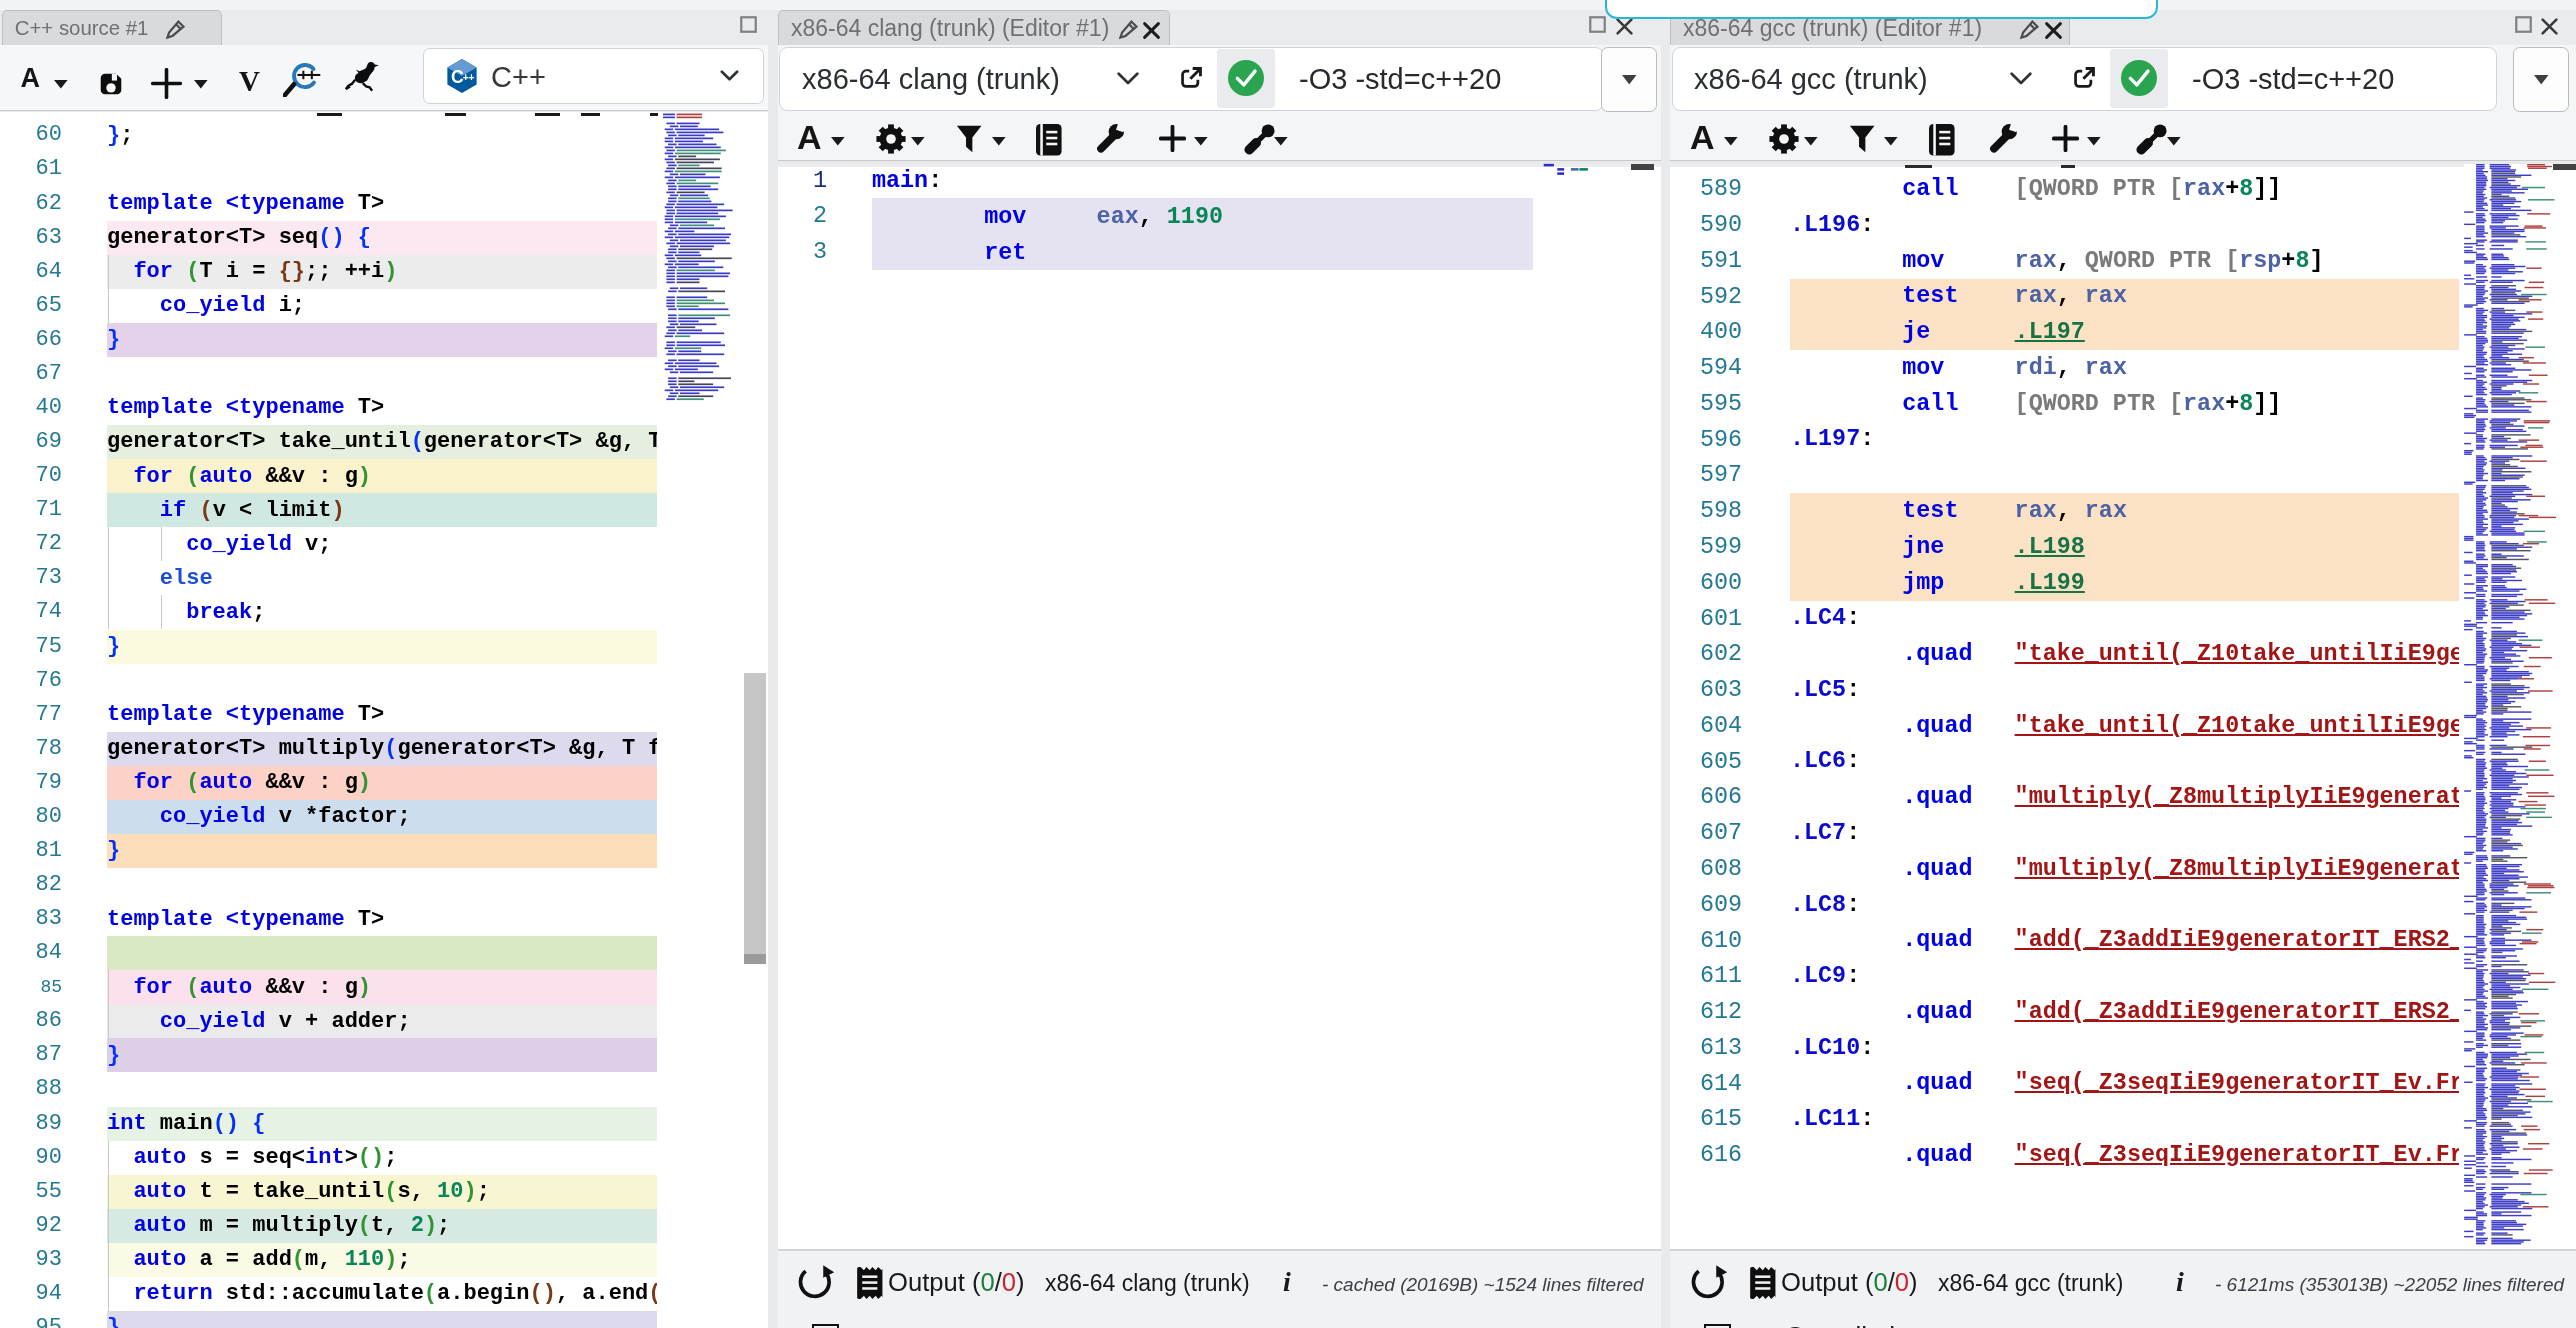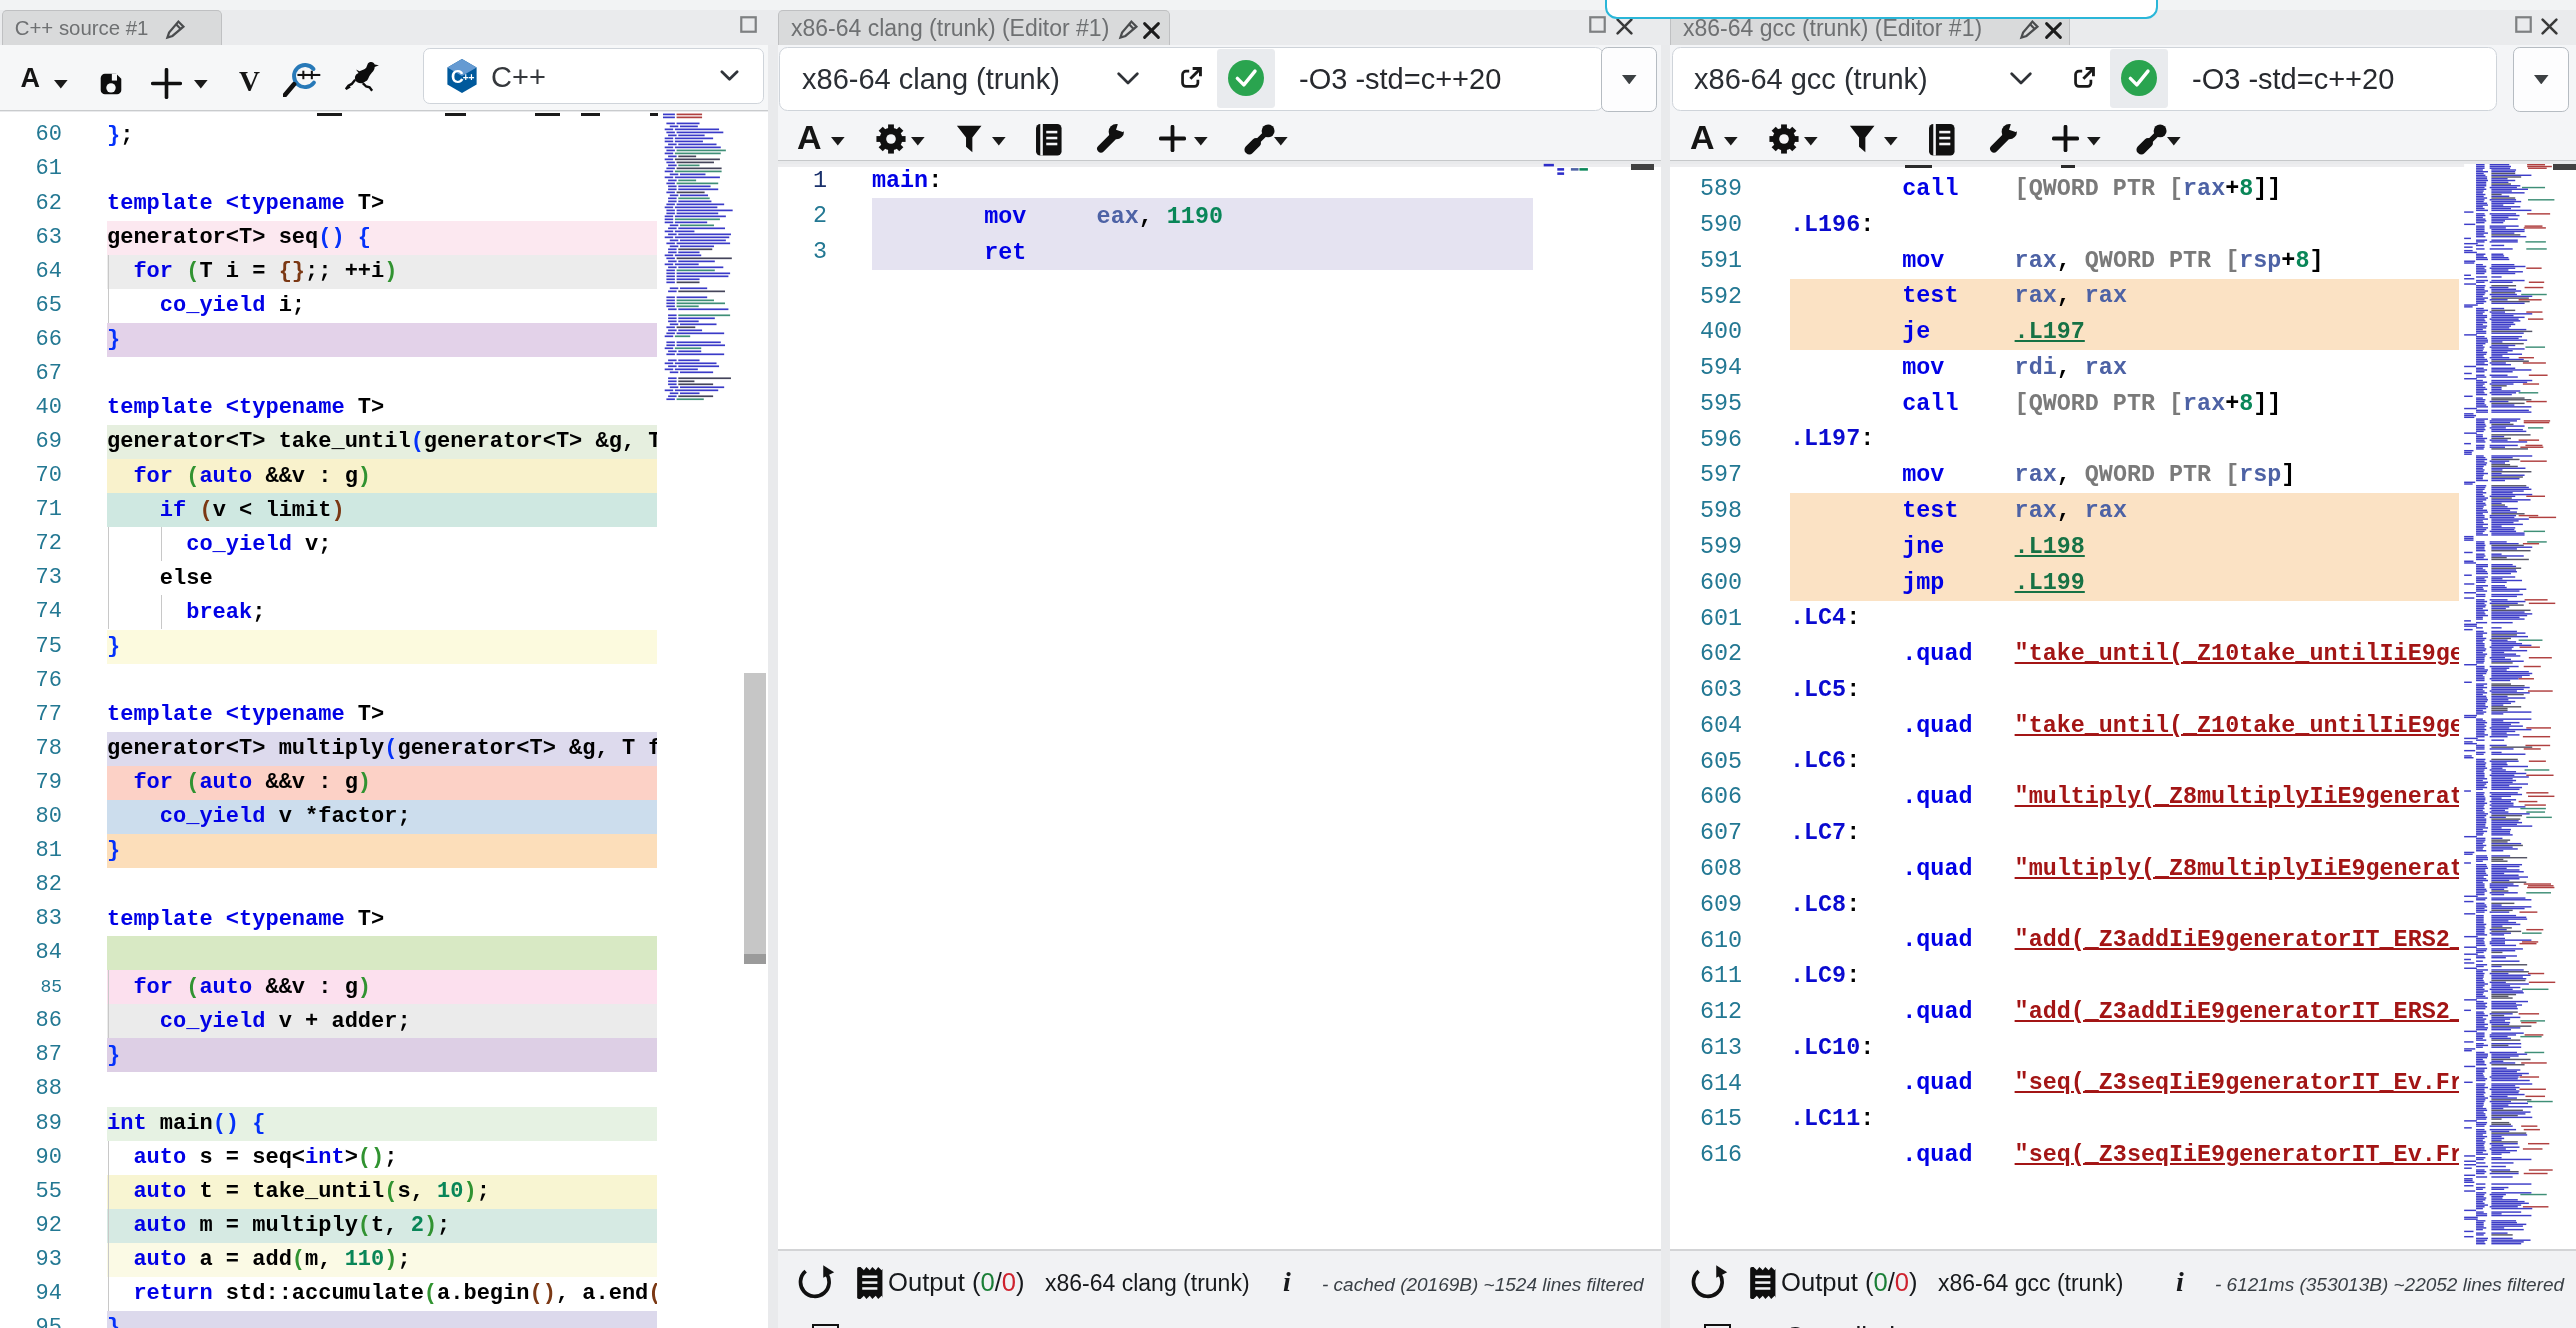--- a/index.html
+++ b/index.html
@@ -154,21 +154,21 @@
 <div class="codeline mono" style="left:0;top:75px"><span style="color:#0101e6;">template &lt;typename</span><span style="color:#000000;"> T&gt;</span></div>
 <div class="codeline mono" style="left:0;top:109px"><span style="color:#000000;">generator&lt;T&gt; seq</span><span style="color:#0431fa;">() {</span></div>
 <div class="codeline mono" style="left:0;top:143px"><span style="color:#000000;">  </span><span style="color:#0101e6;">for</span><span style="color:#000000;"> </span><span style="color:#319331;">(</span><span style="color:#000000;">T i = </span><span style="color:#7b3814;">{}</span><span style="color:#000000;">;; ++i</span><span style="color:#319331;">)</span></div>
 <div class="codeline mono" style="left:0;top:177px"><span style="color:#000000;">    </span><span style="color:#0101e6;">co_yield</span><span style="color:#000000;"> i;</span></div>
 <div class="codeline mono" style="left:0;top:211px"><span style="color:#0431fa;">}</span></div>
 <div class="codeline mono" style="left:0;top:279px"><span style="color:#0101e6;">template &lt;typename</span><span style="color:#000000;"> T&gt;</span></div>
 <div class="codeline mono" style="left:0;top:313px"><span style="color:#000000;">generator&lt;T&gt; take_until</span><span style="color:#0431fa;">(</span><span style="color:#000000;">generator&lt;T&gt; &amp;g, T limit</span></div>
 <div class="codeline mono" style="left:0;top:348px"><span style="color:#000000;">  </span><span style="color:#0101e6;">for</span><span style="color:#000000;"> </span><span style="color:#319331;">(</span><span style="color:#0101e6;">auto</span><span style="color:#000000;"> &amp;&amp;v : g</span><span style="color:#319331;">)</span></div>
 <div class="codeline mono" style="left:0;top:382px"><span style="color:#000000;">    </span><span style="color:#0101e6;">if</span><span style="color:#000000;"> </span><span style="color:#7b3814;">(</span><span style="color:#000000;">v &lt; limit</span><span style="color:#7b3814;">)</span></div>
 <div class="codeline mono" style="left:0;top:416px"><span style="color:#000000;">      </span><span style="color:#0101e6;">co_yield</span><span style="color:#000000;"> v;</span></div>
-<div class="codeline mono" style="left:0;top:450px"><span style="color:#000000;">    </span><span style="color:#000000;">else</span></div>
+<div class="codeline mono" style="left:0;top:450px"><span style="color:#000000;">    </span><span style="color:#1d4ed8;">else</span></div>
 <div class="codeline mono" style="left:0;top:484px"><span style="color:#000000;">      </span><span style="color:#0101e6;">break</span><span style="color:#000000;">;</span></div>
 <div class="codeline mono" style="left:0;top:518px"><span style="color:#0431fa;">}</span></div>
 <div class="codeline mono" style="left:0;top:586px"><span style="color:#0101e6;">template &lt;typename</span><span style="color:#000000;"> T&gt;</span></div>
 <div class="codeline mono" style="left:0;top:620px"><span style="color:#000000;">generator&lt;T&gt; multiply</span><span style="color:#0431fa;">(</span><span style="color:#000000;">generator&lt;T&gt; &amp;g, T factor</span></div>
 <div class="codeline mono" style="left:0;top:654px"><span style="color:#000000;">  </span><span style="color:#0101e6;">for</span><span style="color:#000000;"> </span><span style="color:#319331;">(</span><span style="color:#0101e6;">auto</span><span style="color:#000000;"> &amp;&amp;v : g</span><span style="color:#319331;">)</span></div>
 <div class="codeline mono" style="left:0;top:688px"><span style="color:#000000;">    </span><span style="color:#0101e6;">co_yield</span><span style="color:#000000;"> v *factor;</span></div>
 <div class="codeline mono" style="left:0;top:722px"><span style="color:#0431fa;">}</span></div>
 <div class="codeline mono" style="left:0;top:791px"><span style="color:#0101e6;">template &lt;typename</span><span style="color:#000000;"> T&gt;</span></div>
 <div class="codeline mono" style="left:0;top:859px"><span style="color:#000000;">  </span><span style="color:#0101e6;">for</span><span style="color:#000000;"> </span><span style="color:#319331;">(</span><span style="color:#0101e6;">auto</span><span style="color:#000000;"> &amp;&amp;v : g</span><span style="color:#319331;">)</span></div>
 <div class="codeline mono" style="left:0;top:893px"><span style="color:#000000;">    </span><span style="color:#0101e6;">co_yield</span><span style="color:#000000;"> v + adder;</span></div>
@@ -649,21 +649,20 @@
 <div class="abs" style="left:2061px;top:165px;width:13.6px;height:3.4px;background:#2a2a2a"></div>
 <div class="abs" style="left:1790px;top:171px;width:669px;height:1078px;overflow:hidden">
 <div class="asmline mono" style="left:0;top:0px"><span style="color:#000000;">        </span><span style="color:#0101e6;">call</span><span style="color:#000000;">    </span><span style="color:#7a7a7a;">[QWORD PTR [</span><span style="color:#4d62a5;">rax</span><span style="color:#000000;">+</span><span style="color:#098658;">8</span><span style="color:#000000;">]]</span></div>
 <div class="asmline mono" style="left:0;top:36px"><span style="color:#0a0ad0;">.L196</span><span style="color:#000000;">:</span></div>
 <div class="asmline mono" style="left:0;top:72px"><span style="color:#000000;">        </span><span style="color:#0101e6;">mov</span><span style="color:#000000;">     </span><span style="color:#4d62a5;">rax</span><span style="color:#000000;">, </span><span style="color:#7a7a7a;">QWORD PTR [</span><span style="color:#4d62a5;">rsp</span><span style="color:#000000;">+</span><span style="color:#098658;">8</span><span style="color:#000000;">]</span></div>
 <div class="asmline mono" style="left:0;top:107px"><span style="color:#000000;">        </span><span style="color:#0101e6;">test</span><span style="color:#000000;">    </span><span style="color:#4d62a5;">rax</span><span style="color:#000000;">, </span><span style="color:#4d62a5;">rax</span></div>
 <div class="asmline mono" style="left:0;top:143px"><span style="color:#000000;">        </span><span style="color:#0101e6;">je</span><span style="color:#000000;">      </span><span style="color:#177245;text-decoration:underline;">.L197</span></div>
 <div class="asmline mono" style="left:0;top:179px"><span style="color:#000000;">        </span><span style="color:#0101e6;">mov</span><span style="color:#000000;">     </span><span style="color:#4d62a5;">rdi</span><span style="color:#000000;">, </span><span style="color:#4d62a5;">rax</span></div>
 <div class="asmline mono" style="left:0;top:215px"><span style="color:#000000;">        </span><span style="color:#0101e6;">call</span><span style="color:#000000;">    </span><span style="color:#7a7a7a;">[QWORD PTR [</span><span style="color:#4d62a5;">rax</span><span style="color:#000000;">+</span><span style="color:#098658;">8</span><span style="color:#000000;">]]</span></div>
 <div class="asmline mono" style="left:0;top:250px"><span style="color:#0a0ad0;">.L197</span><span style="color:#000000;">:</span></div>
-<div class="asmline mono" style="left:0;top:286px"><span style="color:#000000;">        </span><span style="color:#0101e6;">mov</span><span style="color:#000000;">     </span><span style="color:#4d62a5;">rax</span><span style="color:#000000;">, </span><span style="color:#7a7a7a;">QWORD PTR [</span><span style="color:#4d62a5;">rsp</span><span style="color:#000000;">]</span></div>
 <div class="asmline mono" style="left:0;top:322px"><span style="color:#000000;">        </span><span style="color:#0101e6;">test</span><span style="color:#000000;">    </span><span style="color:#4d62a5;">rax</span><span style="color:#000000;">, </span><span style="color:#4d62a5;">rax</span></div>
 <div class="asmline mono" style="left:0;top:358px"><span style="color:#000000;">        </span><span style="color:#0101e6;">jne</span><span style="color:#000000;">     </span><span style="color:#177245;text-decoration:underline;">.L198</span></div>
 <div class="asmline mono" style="left:0;top:394px"><span style="color:#000000;">        </span><span style="color:#0101e6;">jmp</span><span style="color:#000000;">     </span><span style="color:#177245;text-decoration:underline;">.L199</span></div>
 <div class="asmline mono" style="left:0;top:429px"><span style="color:#0a0ad0;">.LC4</span><span style="color:#000000;">:</span></div>
 <div class="asmline mono" style="left:0;top:465px"><span style="color:#000000;">        </span><span style="color:#0101e6;">.quad</span><span style="color:#000000;">   </span><span style="color:#a31515;text-decoration:underline;">"take_until(_Z10take_untilIiE9generatorIT_ES3_S1_.Frame"</span></div>
 <div class="asmline mono" style="left:0;top:501px"><span style="color:#0a0ad0;">.LC5</span><span style="color:#000000;">:</span></div>
 <div class="asmline mono" style="left:0;top:537px"><span style="color:#000000;">        </span><span style="color:#0101e6;">.quad</span><span style="color:#000000;">   </span><span style="color:#a31515;text-decoration:underline;">"take_until(_Z10take_untilIiE9generatorIT_ES3_S1_.Frame"</span></div>
 <div class="asmline mono" style="left:0;top:572px"><span style="color:#0a0ad0;">.LC6</span><span style="color:#000000;">:</span></div>
 <div class="asmline mono" style="left:0;top:608px"><span style="color:#000000;">        </span><span style="color:#0101e6;">.quad</span><span style="color:#000000;">   </span><span style="color:#a31515;text-decoration:underline;">"multiply(_Z8multiplyIiE9generatorIT_ES3_S1_.Frame"</span></div>
 <div class="asmline mono" style="left:0;top:644px"><span style="color:#0a0ad0;">.LC7</span><span style="color:#000000;">:</span></div>

